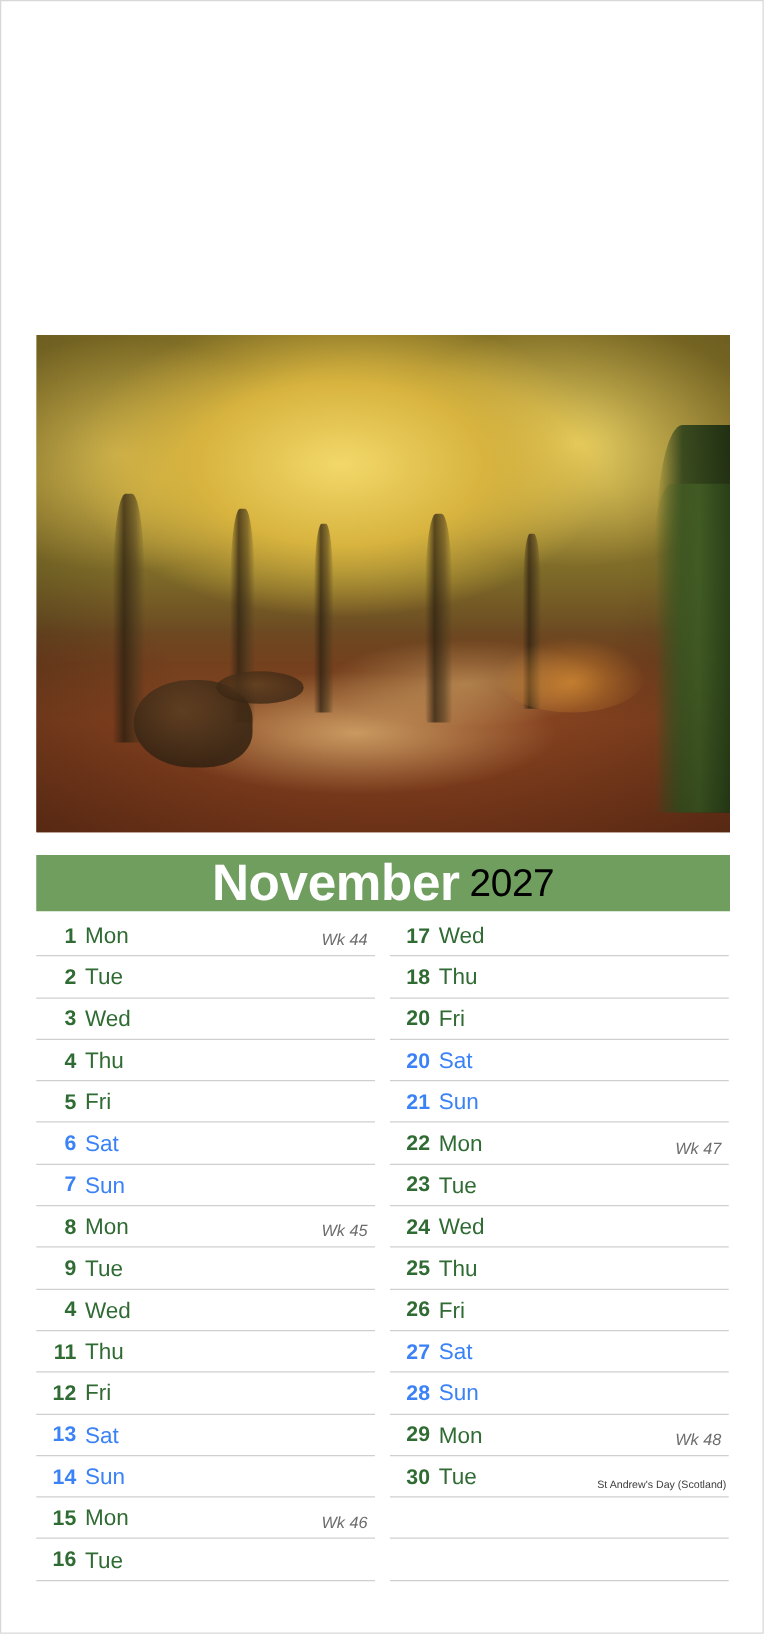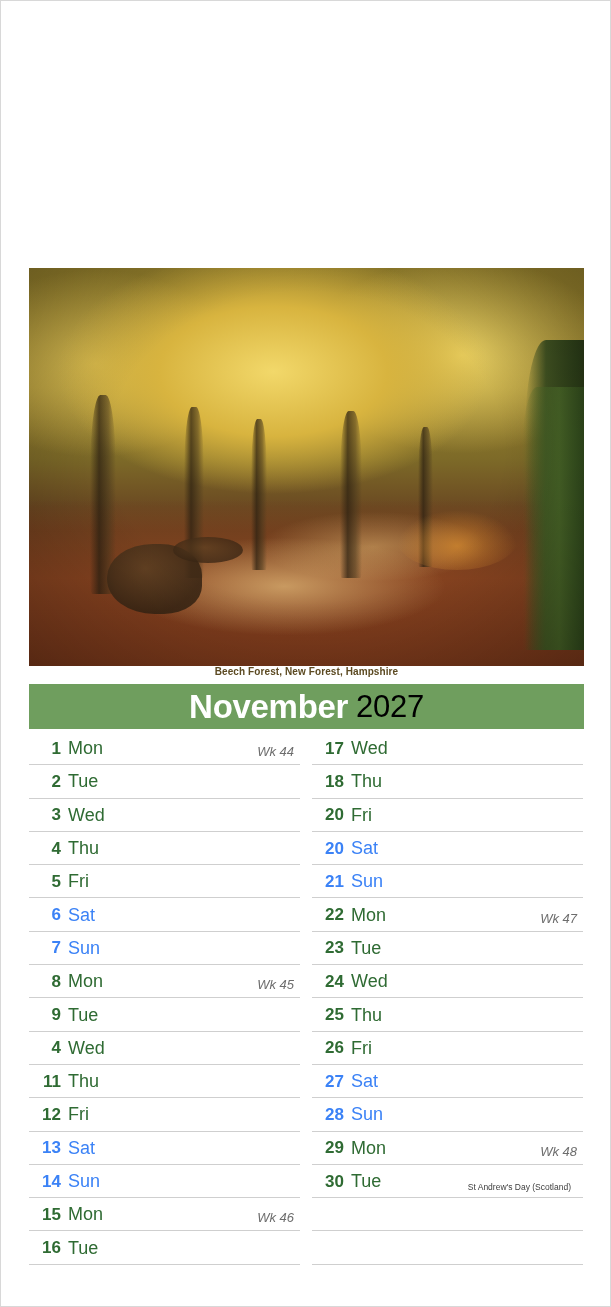--- a/index.html
+++ b/index.html
@@ -120,21 +120,21 @@
     width: 555px;
     height: 45px;
     background: #6f9e5e;
     display: flex;
     align-items: center;
     justify-content: center;
     gap: 8px;
   }
   .banner .m {
     color: #ffffff;
-    font-size: 33px;
+    font-size: 41px;
     font-weight: bold;
     letter-spacing: -0.3px;
   }
   .banner .y {
     color: #000000;
     font-size: 31px;
     font-weight: normal;
     letter-spacing: -0.3px;
   }
 
@@ -174,21 +174,21 @@
   .wk {
     position: absolute;
     right: 6px;
     bottom: 5px;
     font-size: 13px;
     font-style: italic;
     color: #6d6d6d;
   }
   .note {
     position: absolute;
-    right: 12px;
+    right: 2px;
     bottom: 5px;
     font-size: 8.5px;
     color: #3d3d3d;
     padding-left: 32px;
   }
   .weekday .num, .weekday .dow { color: #2f6b33; }
   .weekend .num, .weekend .dow { color: #3b82f6; }
 </style>
 </head>
 <body>
@@ -204,21 +204,20 @@
       <div class="trunk t5"></div>
       <div class="trunk t6"></div>
       <div class="moss"></div>
       <div class="fern"></div>
       <div class="stump"></div>
       <div class="stump2"></div>
       <div class="vignette"></div>
     </div>
   </div>
 
-  <div class="caption">Beech Forest, New Forest, Hampshire</div>
 
   <div class="banner">
     <span class="m">November</span>
     <span class="y">2027</span>
   </div>
 
   <div class="cols">
     <div class="col" id="col-left">
         <div class="day weekday">
           <span class="num">1</span>

